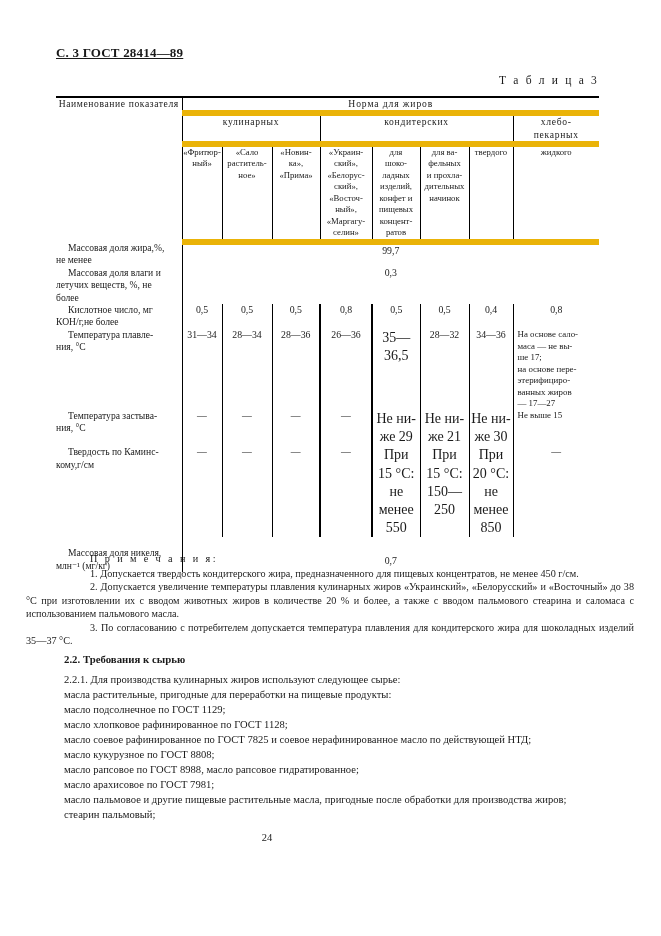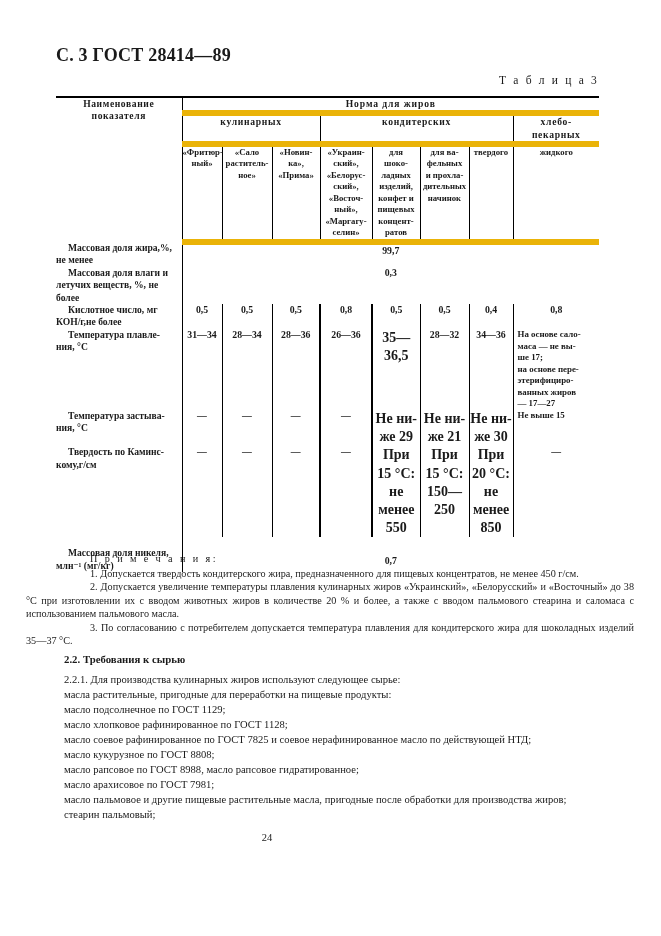--- a/index.html
+++ b/index.html
@@ -22,23 +22,24 @@
     height: 936px;
     background: #fff;
   }
 
   
   .runhead {
     position: absolute;
     left: 56px;
     top: 45px;
     font-weight: bold;
-    font-size: 18px;
+    font-size: 13px;
     letter-spacing: 0.2px;
     white-space: nowrap;
+    text-decoration: underline;
   }
 
   
   .tbl-caption {
     position: absolute;
     right: 62px;
     top: 74px;
     font-size: 11.5px;
     letter-spacing: 2.2px;
     white-space: nowrap;
@@ -54,21 +55,21 @@
   table.gost {
     border-collapse: collapse;
     width: 543px;
     table-layout: fixed;
     font-size: 9.4px;
     line-height: 1.28;
   }
   table.gost td, table.gost th {
     padding: 0;
     vertical-align: top;
-    font-weight: bold;
+    font-weight: normal;
   }
   .tline-top { border-top: 2px solid #000; }
   .hdr-cell {
     border-left: 1px solid #000;
     text-align: center;
     vertical-align: middle;
     padding: 3px 2px;
   }
   .b-bot { border-bottom: 6px solid #eab308; }
   .b-left { border-left: 1px solid #000; }

